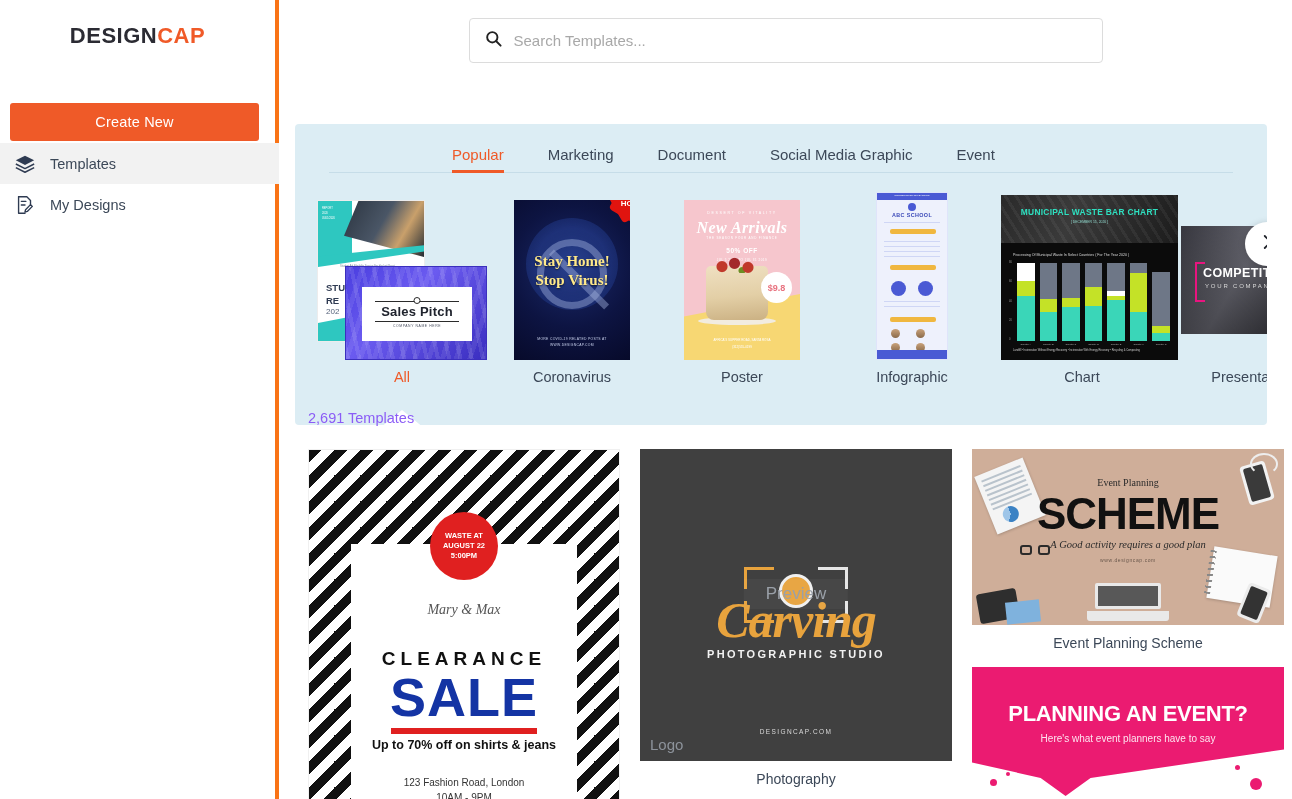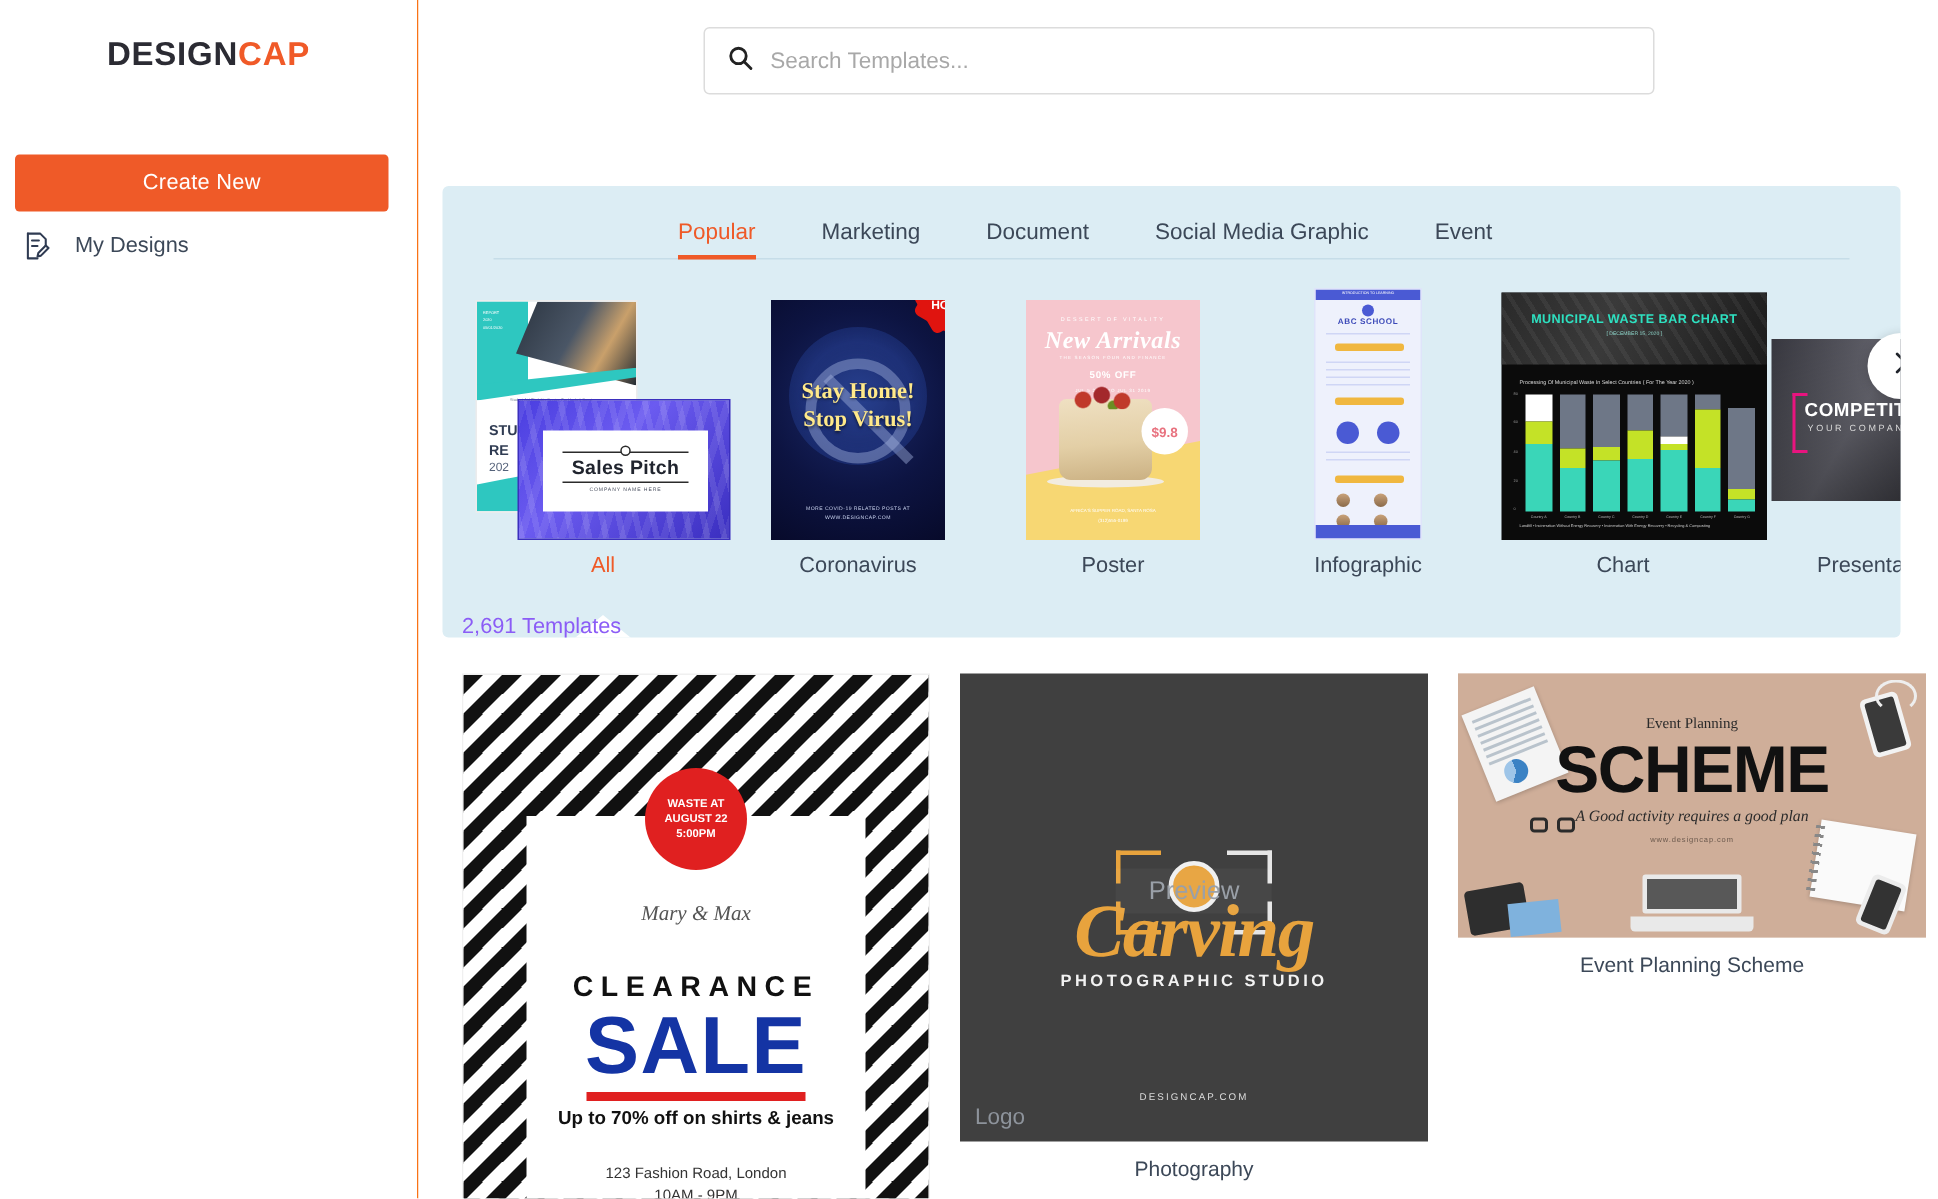--- a/index.html
+++ b/index.html
@@ -9,21 +9,21 @@
     font-family: "Liberation Sans", sans-serif;
     background: #ffffff;
     overflow: hidden;
   }
   .app { display: flex; width: 1292px; height: 799px; }
 
   
   .sidebar {
     width: 279px; height: 799px;
     background: #ffffff;
-    border-right: 1px solid #f97316;
+    border-right: 4px solid #f97316;
     flex: 0 0 279px;
     position: relative;
   }
   .logo-wrap {
     height: 72px; display: flex; align-items: center; justify-content: center;
   }
   .logo { font-size: 22px; font-weight: bold; letter-spacing: 0.5px; }
   .logo .dark { color: #2b2b33; }
   .logo .accent { color: #f05a28; }
 
@@ -418,20 +418,30 @@
   <aside class="sidebar">
     <div class="logo-wrap">
       <div class="logo">
         <span class="dark">DESIGN</span><span class="accent">CAP</span>
       </div>
     </div>
 
     <button class="create-btn">Create New</button>
 
     <nav class="nav">
+      <div class="nav-item active">
+        <span class="nav-icon">
+          <svg viewBox="0 0 24 24" width="22" height="22" fill="none" stroke="#2f3b52" stroke-width="1.6" stroke-linejoin="round">
+            <polygon points="12,3 22,8 12,13 2,8" fill="#2f3b52" stroke="none"></polygon>
+            <polyline points="2,12 12,17 22,12"></polyline>
+            <polyline points="2,16 12,21 22,16"></polyline>
+          </svg>
+        </span>
+        <span>Templates</span>
+      </div>
       <div class="nav-item">
         <span class="nav-icon">
           <svg viewBox="0 0 24 24" width="22" height="22" fill="none" stroke="#2f3b52" stroke-width="1.5" stroke-linecap="round" stroke-linejoin="round">
             <path d="M5 3h9l4 4v5"></path>
               <path d="M5 3v18h7"></path>
             <line x1="8" y1="8" x2="13" y2="8"></line>
               <line x1="8" y1="12" x2="12" y2="12"></line>
             <path d="M20 13.5 14.5 19l-2.5.6.6-2.5L18 11.6z"></path>
           </svg>
         </span>
@@ -734,17 +744,28 @@
               </div>
             <div class="sc-earbud"></div>
             <div class="sc-eye">Event Planning</div>
             <div class="sc-big">SCHEME</div>
             <div class="sc-sub">A Good activity requires a good plan</div>
             <div class="sc-url">www.designcap.com</div>
           </div>
           <div class="tname">Event Planning Scheme</div>
         </div>
 
+        <div class="tile">
+          <div class="planning">
+            <div class="pl-pink"></div>
+            <span class="pl-dot" style="left:18px;bottom:10px;width:7px;height:7px;"></span>
+            <span class="pl-dot" style="left:34px;bottom:20px;width:4px;height:4px;"></span>
+            <span class="pl-dot" style="right:22px;bottom:6px;width:12px;height:12px;"></span>
+            <span class="pl-dot" style="right:44px;bottom:26px;width:5px;height:5px;"></span>
+            <div class="pl-t1">PLANNING AN EVENT?</div>
+            <div class="pl-t2">Here's what event planners have to say</div>
+          </div>
+        </div>
       </div>
     </div>
 
   </section>
 </div>
 
 </body></html>

